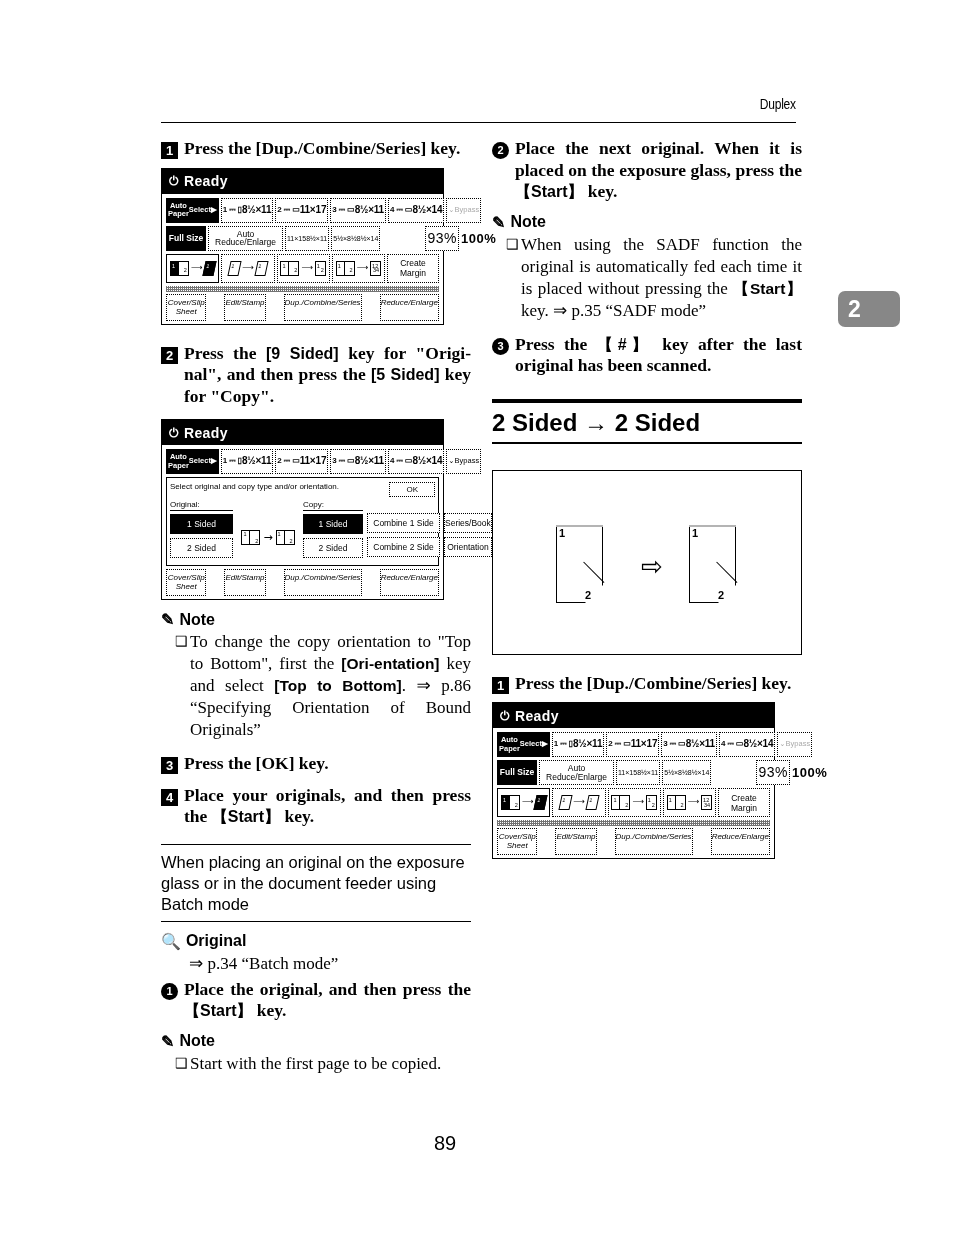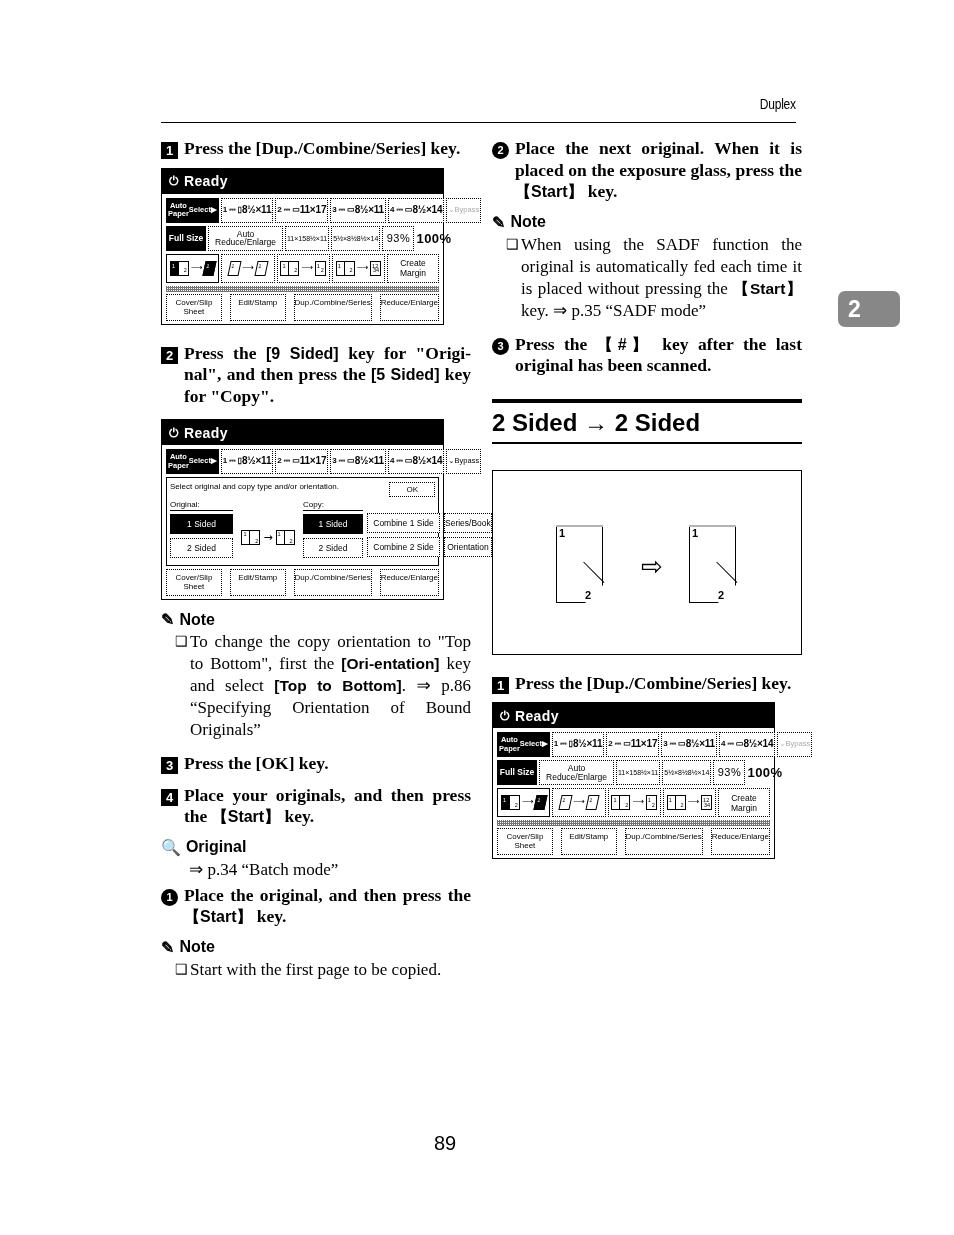--- a/index.html
+++ b/index.html
@@ -196,38 +196,38 @@
 
   .ptray { flex:0 0 40px; font-weight:bold; }
   .psize { flex:0 0 39px; }
   .psize .l1 { display:flex; align-items:center; gap:2px; font-size:8px; font-weight:bold;}
   .psize .l2 { font-size:10px; font-weight:bold; letter-spacing:-0.2px; }
   .bypass { flex:1; }
 
   .r2 .fullsize { flex:0 0 40px; font-weight:bold; font-size:8.5px; }
   .r2 .autore   { flex:0 0 75px; font-size:8.5px; }
   .r2 .ratio    { flex:0 0 36px; font-size:7px; line-height:9px; }
-  .r2 .r93      { flex:0 0 32px; font-size:11px; letter-spacing:0.5px;}
+  .r2 .r93      { flex:0 0 32px; font-size:14px; letter-spacing:0.5px;margin-left:43px;}
   .r2 .r100     { flex:1; font-size:13px; font-weight:bold; display:flex;
                   align-items:center; justify-content:flex-end; letter-spacing:0.5px; padding-right:1px;}
 
   .r3 .dup { flex:1; min-height:29px; }
   .r3 .margin { flex:0 0 52px; font-size:8.5px; line-height:10px; border:1px dotted #000;
                 display:flex; flex-direction:column; align-items:center; justify-content:center;}
 
   .stipple {
     height:6px;
     background:
       repeating-linear-gradient(0deg,  #000 0 1px, transparent 1px 2px),
       repeating-linear-gradient(90deg, #000 0 1px, transparent 1px 2px);
     background-size:2px 2px;
     opacity:.55;
     margin:2px 0 2px 0;
   }
-  .tabrow { display:flex; gap:8px; }
+  .tabrow { display:flex; gap:18px;font-style:italic; }
   .tabrow .tab {
     flex:1; border:1px dotted #000; background:#fff;
     font-size:8px; text-align:center; padding:3px 0 4px 0;
   }
 
   
   .mini { display:flex; align-items:center; justify-content:center; gap:2px; width:100%; }
   .pg {
     width:11px; height:15px; border:1px solid #000; background:#fff;
     position:relative; font-size:5.5px; font-family:"Liberation Sans", sans-serif;
@@ -557,20 +557,21 @@
     <div class="step" style="margin-top:12px;">
       <div class="step-num">3</div>
       <div class="step-txt"><span>Press the [OK] key.</span></div>
     </div>
 
     <div class="step" style="margin-top:10px;">
       <div class="step-num">4</div>
       <div class="step-txt"><span>Place  your  originals,  and  then press the </span><span class="sans">【Start】</span><span> key.</span></div>
     </div>
 
+    <div class="subsec">When placing an original on the exposure glass or in the document feeder using Batch mode</div>
 
     <div class="note-head">
       <span class="gl">🔍</span>
       <span>Original</span>
     </div>
     <div class="ref-line">⇒ p.34 “Batch mode”</div>
 
     <div class="step" style="margin-top:4px;">
       <div class="step-num circ">1</div>
       <div class="step-txt"><span>Place  the  original,  and  then press the </span><span class="sans">【Start】</span><span> key.</span></div>

